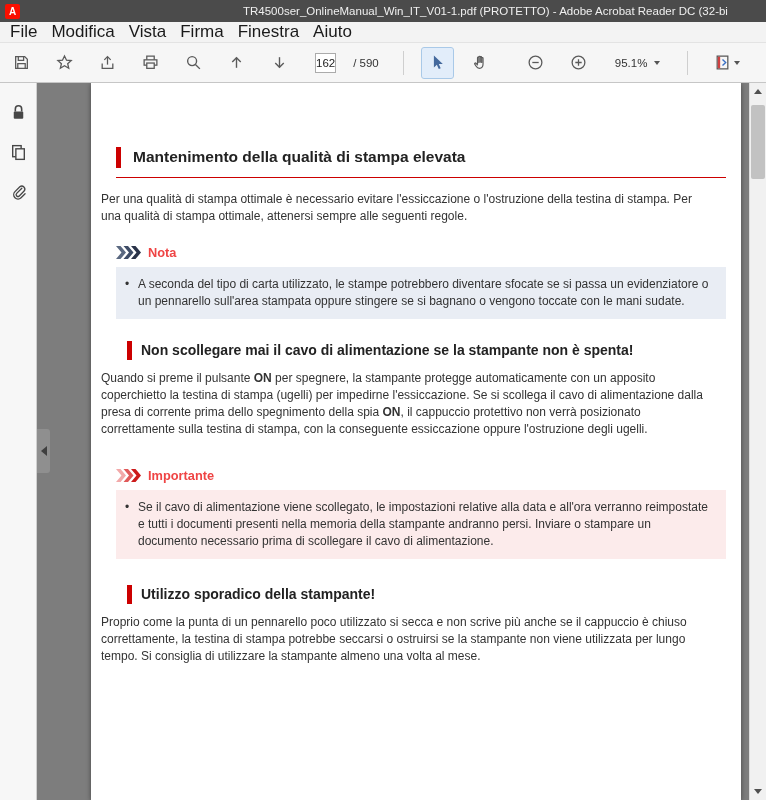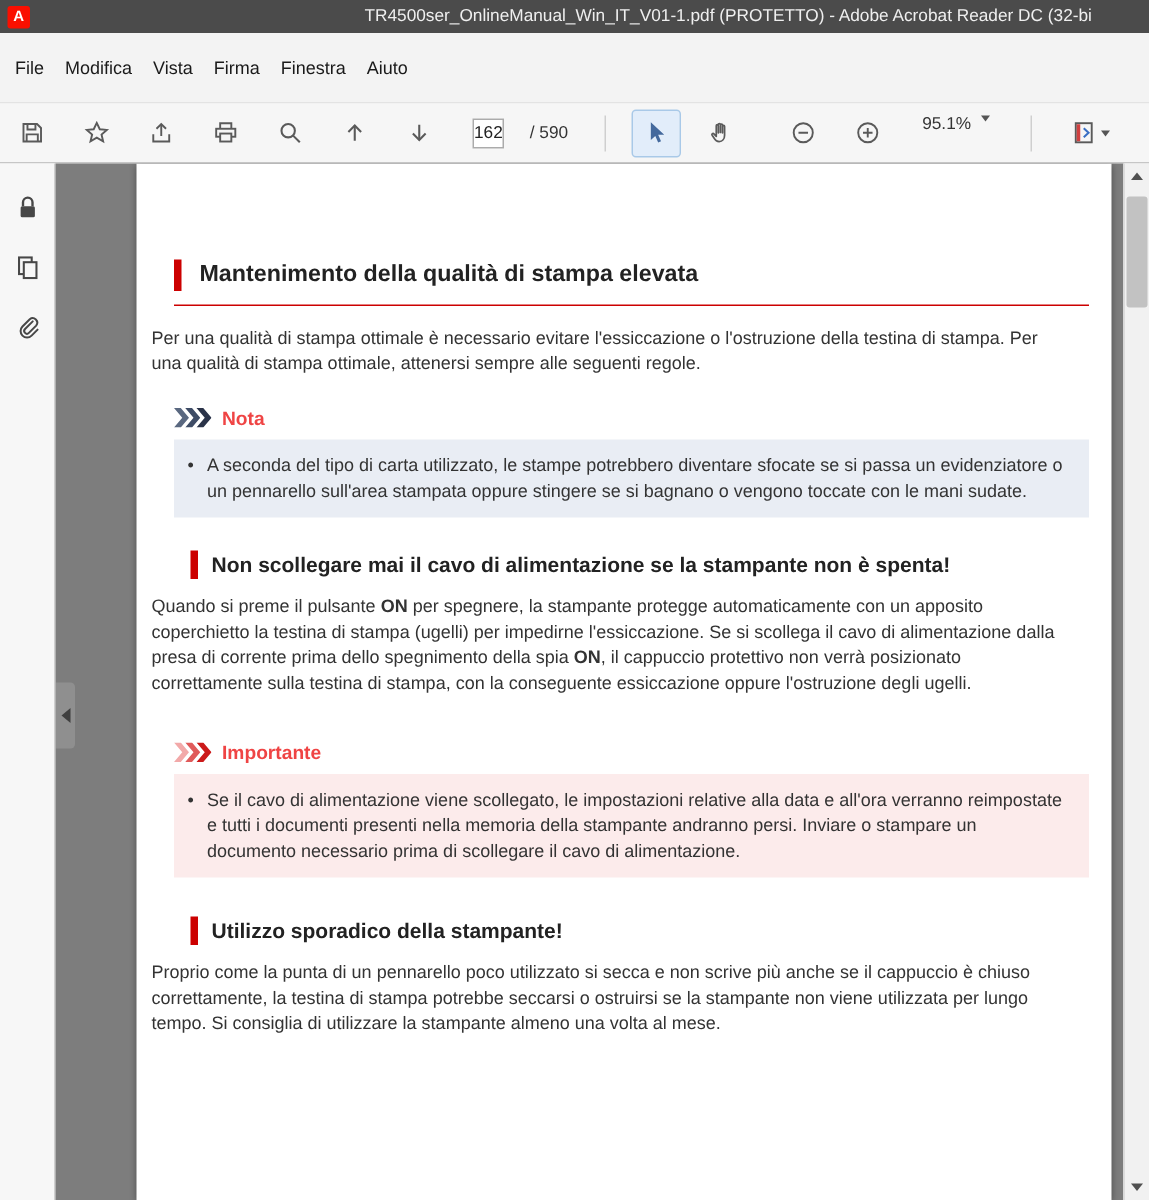--- a/index.html
+++ b/index.html
@@ -9,41 +9,41 @@
   .app { width:766px; height:800px; display:flex; flex-direction:column; position:relative; overflow:hidden; }
 
   
   .titlebar { flex:0 0 22px; background:var(--titlebar-bg,#4b4b4b); display:flex; align-items:center; position:relative; }
   .adobe-badge { width:15px; height:15px; margin-left:5px; background:var(--adobe-red,#fa0f00);
     color:#fff; font-size:10px; font-weight:bold; display:flex; align-items:center; justify-content:center; border-radius:2px; }
   .title-text { position:absolute; left:243px; right:0; color:#efefef; font-size:11.5px; white-space:nowrap; overflow:hidden; }
 
   
   .menubar { flex:0 0 19px; background:#f3f3f3; display:flex; align-items:center; padding-left:3px; border-bottom:1px solid #e3e3e3; }
-  .menu-item { font-size:12px; color:#1a1a1a; padding:16px 7px; height:100%; display:flex; align-items:center; cursor:default; }
+  .menu-item { font-size:17px; color:#1a1a1a; padding:0 7px; height:100%; display:flex; align-items:center; cursor:default; }
 
   
   .tabbar { flex:0 0 26px; background:#ececec; display:flex; align-items:stretch; }
   .tab { display:flex; align-items:center; padding:0 15px; font-size:11.5px; color:#333; }
   .doc-tab { background:#f6f6f6; border-left:1px solid #ccc; border-right:1px solid #ccc; margin-left:12px;
     padding:0 9px 0 12px; gap:16px; max-width:172px; }
   .doc-tab-label { white-space:nowrap; overflow:hidden; }
   .tab-close { color:#666; font-size:13px; line-height:1; }
 
   
   .toolbar { flex:0 0 40px; background:#f6f6f6; border-bottom:1px solid #c6c6c6; display:flex; align-items:center; padding-left:6px; gap:12px; }
   .tbtn { width:31px; height:30px; display:flex; align-items:center; justify-content:center; border-radius:2px; flex:0 0 auto; }
   .tbtn svg { width:17px; height:17px; display:block; }
   .tbtn.selected { background:#e2edfa; outline:1px solid #a9c9e8; }
   .tbtn.wide { width:42px; gap:3px; }
   .divider { width:1px; height:24px; background:#cfcfcf; margin:0 6px; flex:0 0 1px; }
   .page-num-box { width:32px; height:20px; background:#fff; border:1px solid #ababab; font-size:11.5px;
     display:flex; align-items:center; justify-content:center; margin:0 5px 0 8px; color:#222; }
   .page-total { font-size:11.5px; color:#333; margin-right:6px; white-space:nowrap; }
-  .zoom-box { display:flex; gap:7px; font-size:11.5px; color:#333; padding:0 6px; margin:0 3px; height:24px; }
+  .zoom-box { display:flex; align-items:center; gap:7px; font-size:11.5px; color:#333; padding:0 6px; margin:0 3px; height:24px; }
   .caret { width:0; height:0; border-left:3.5px solid transparent; border-right:3.5px solid transparent; border-top:4px solid #555; }
 
   
   .content { flex:1; display:flex; min-height:0; position:relative; }
 
   .sidebar { flex:0 0 37px; background:#f7f7f7; border-right:1px solid #d0d0d0; display:flex; flex-direction:column;
     align-items:center; padding-top:14px; gap:10px; }
   .sbtn { width:30px; height:30px; display:flex; align-items:center; justify-content:center; }
   .sbtn svg { width:19px; height:19px; display:block; }
 

